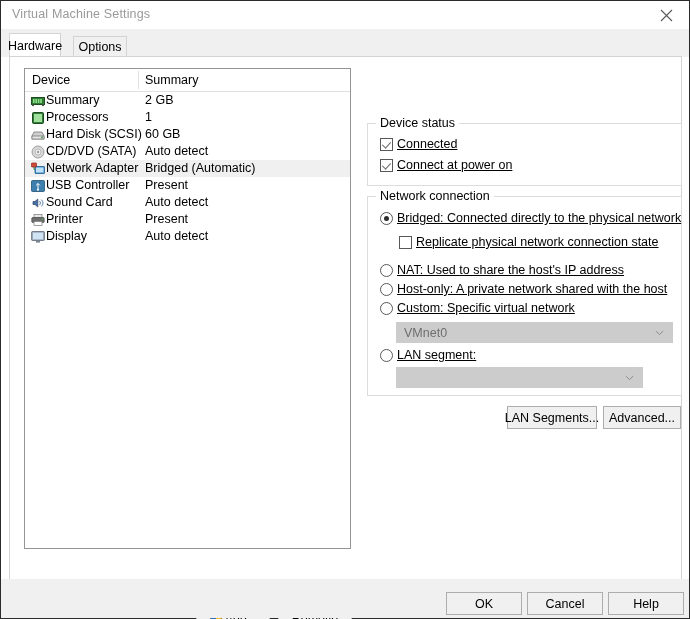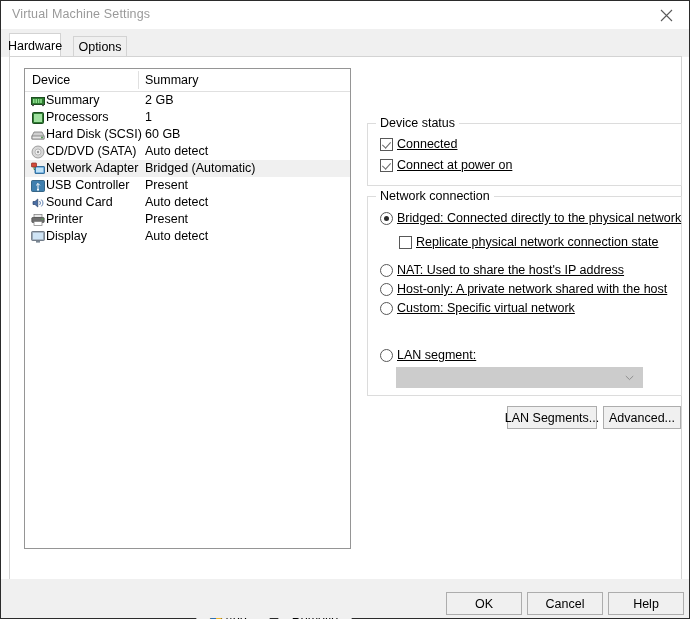--- a/index.html
+++ b/index.html
@@ -481,20 +481,28 @@
         <span class="radio"></span>
         <span class="opt-label">Custom: Specific virtual network</span>
       </div>
 
       <div class="opt-row" style="left:12px; top:151px;">
         <span class="radio"></span>
         <span class="opt-label">LAN segment:</span>
       </div>
     </div>
 
+    <div class="combo" id="combo-custom">
+      <span class="combo-text">VMnet0</span>
+      <span class="combo-arrow">
+        <svg width="9" height="6" viewBox="0 0 9 6">
+            <path d="M0.8 1 L4.5 4.6 L8.2 1" stroke="#8e8e8e" stroke-width="1" fill="none"></path>
+          </svg>
+      </span>
+    </div>
 
     <div class="combo" id="combo-lanseg">
       <span class="combo-text"></span>
       <span class="combo-arrow">
         <svg width="9" height="6" viewBox="0 0 9 6">
             <path d="M0.8 1 L4.5 4.6 L8.2 1" stroke="#8e8e8e" stroke-width="1" fill="none"></path>
           </svg>
       </span>
     </div>
 

